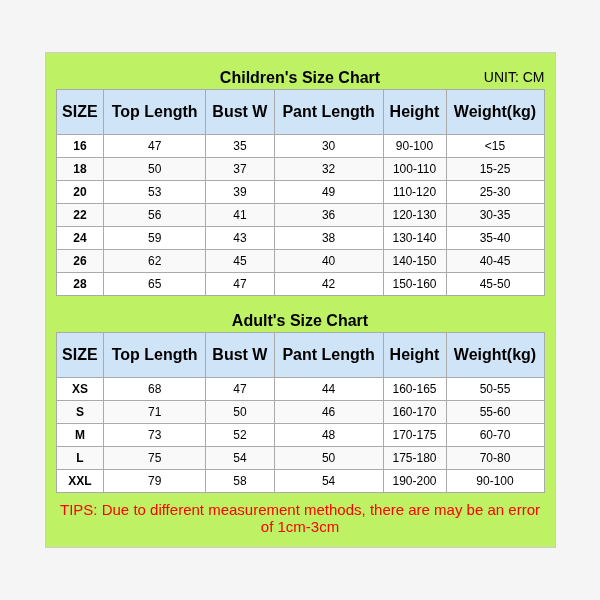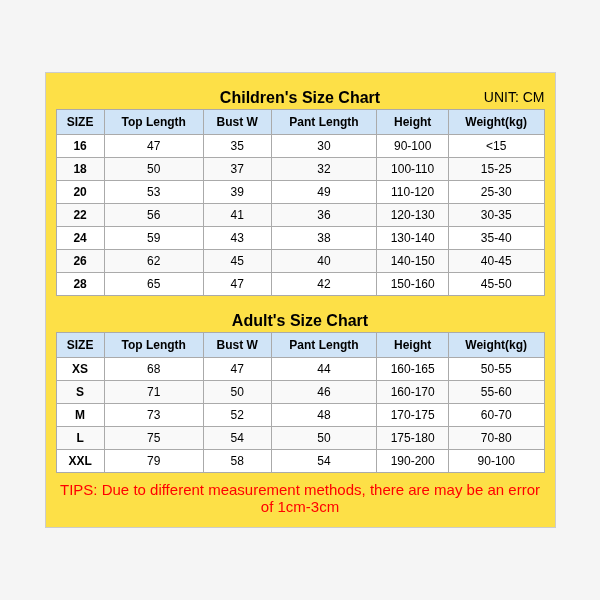--- a/index.html
+++ b/index.html
@@ -6,21 +6,21 @@
     body {
       width: 600px;
       height: 600px;
       background: #f5f5f5;
       display: flex;
       align-items: center;
       justify-content: center;
       font-family: Arial, sans-serif;
     }
     .chart-container {
-      background: #fde047;
+      background: #bef264;
       border: 1px solid #ccc;
       width: 511px;
       padding: 10px;
     }
     .section-title {
       text-align: center;
       font-size: 16px;
       font-weight: bold;
       padding: 6px 0 2px 0;
       position: relative;
@@ -33,22 +33,22 @@
       font-weight: normal;
     }
     table {
       width: 100%;
       border-collapse: collapse;
       margin-bottom: 4px;
     }
     th {
       background-color: #d0e4f7;
       border: 1px solid #aaa;
-      padding: 5px 4px;
-      font-size: 12px;
+      padding: 13px 4px;
+      font-size: 16px;
       text-align: center;
       font-weight: bold;
     }
     td {
       border: 1px solid #aaa;
       padding: 4px 4px;
       font-size: 12px;
       text-align: center;
     }
     tr:nth-child(even) td {

